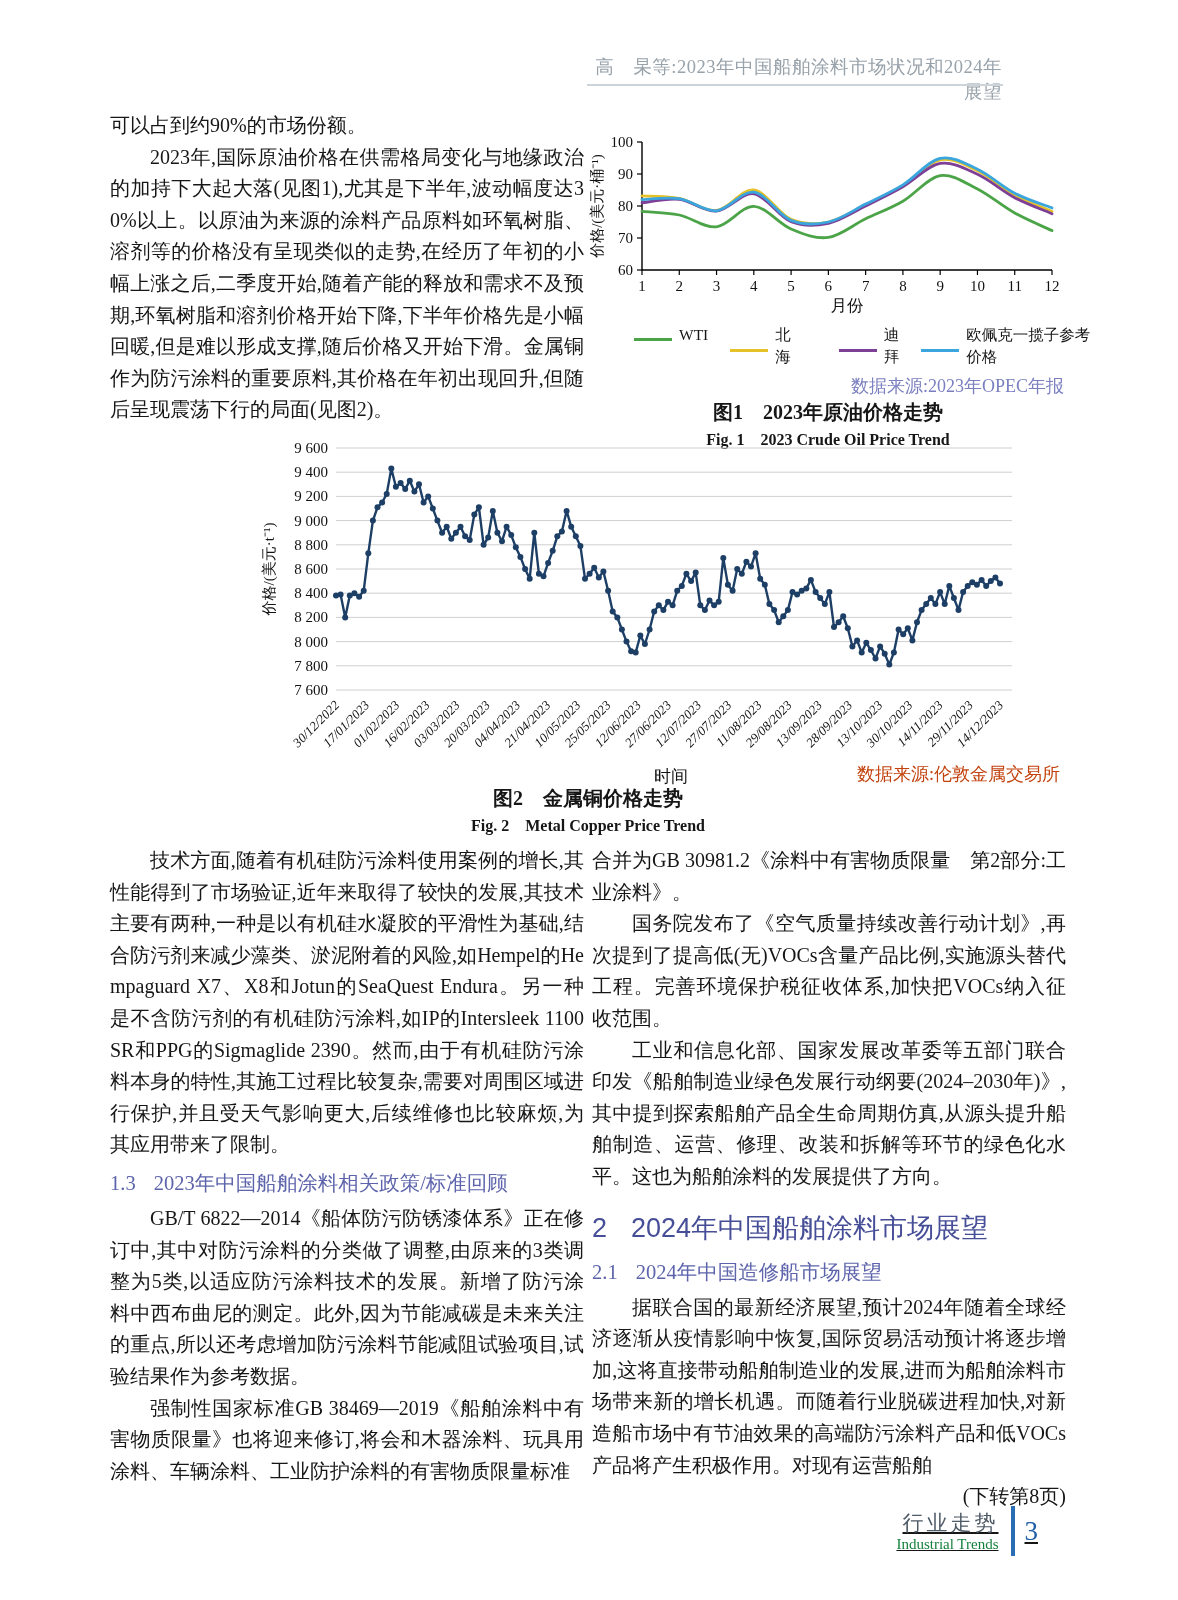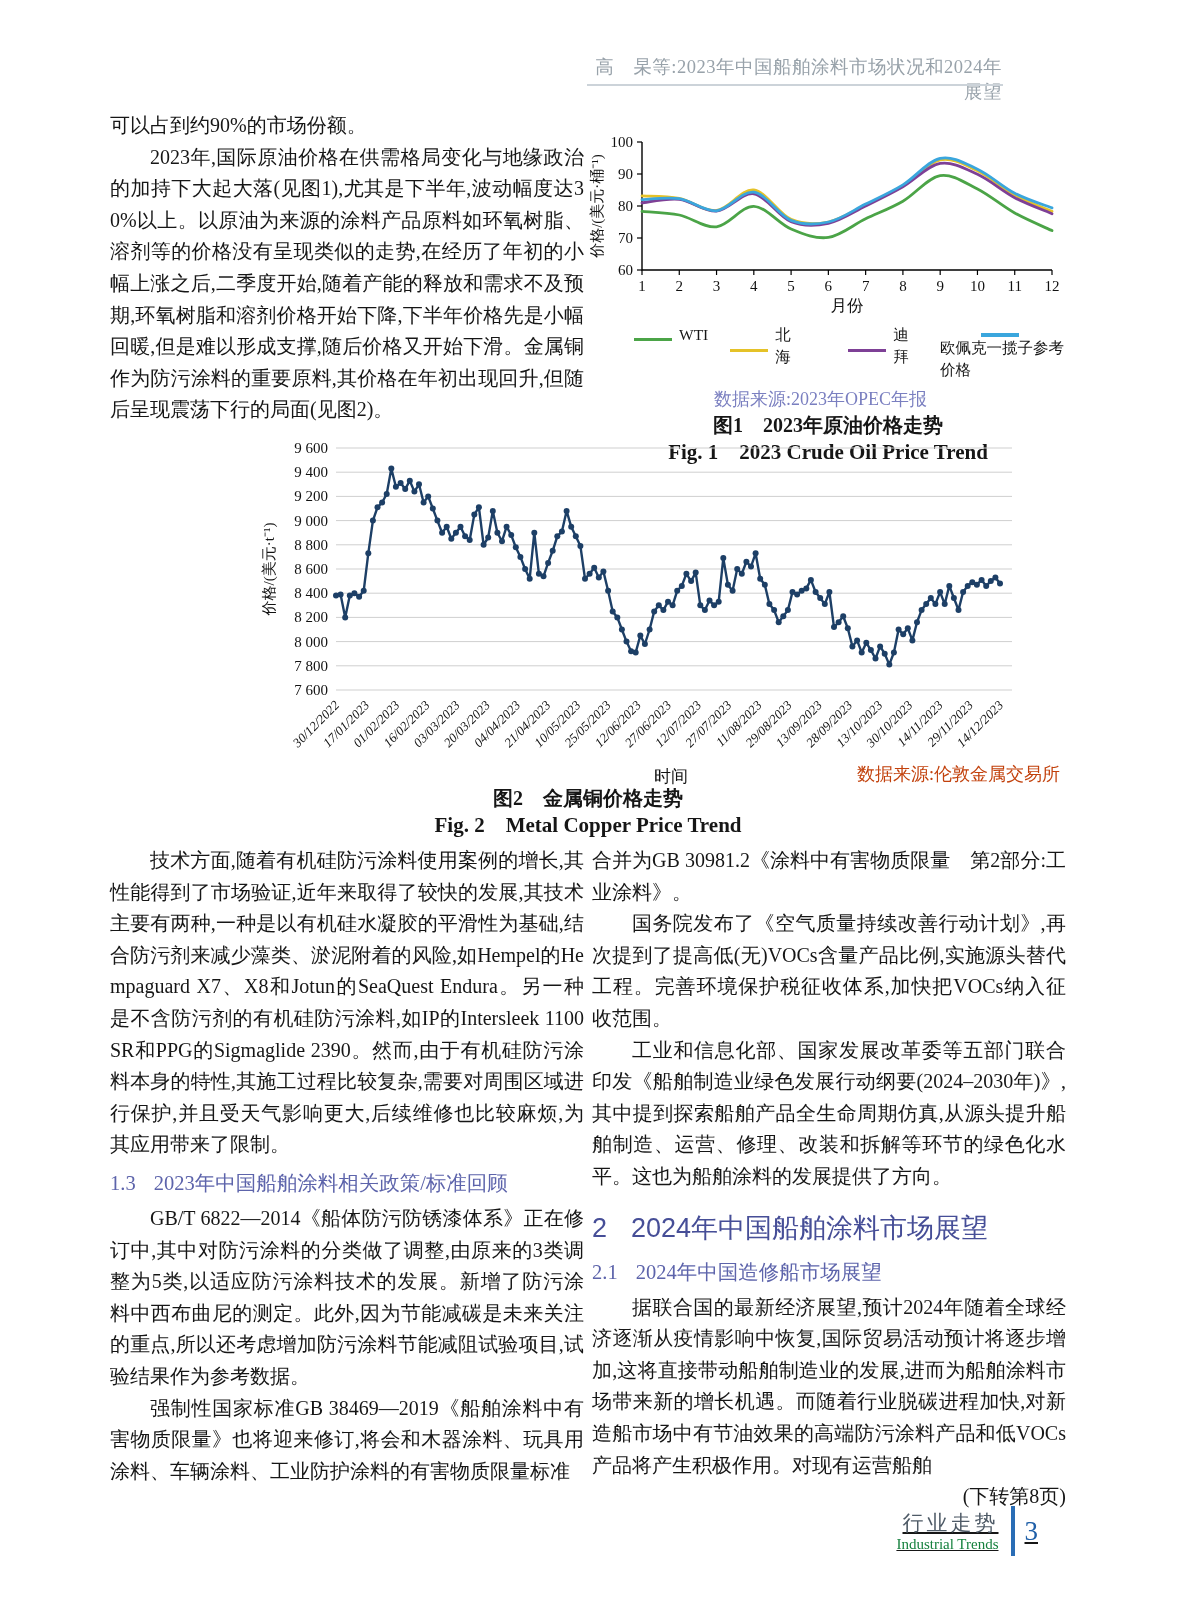--- a/index.html
+++ b/index.html
@@ -29,23 +29,23 @@
   
   #fig1{position:absolute;left:588px;top:130px;width:480px;}
   #fig1-legend{display:flex;flex-wrap:nowrap;align-items:flex-start;margin:4px 0 0 46px;}
   .legend-item{display:flex;align-items:center;margin-right:22px;}
   .swatch{display:inline-block;width:38px;height:3.5px;margin:9px 7px 0 0;flex:none;}
   .legend-label{font-size:15.5px;line-height:22px;}
   .legend-wrap{width:128px;}
   .fig-source{font-size:18px;color:#7a7fc0;text-align:right;margin-top:6px;}
   .cap{width:100%;text-align:center;font-weight:bold;}
   .cap-cn{font-size:20px;line-height:28px;}
-  .cap-en{font-size:21px;line-height:27px;}
+  .cap-en{font-size:16px;line-height:27px;}
   .cap .gap{margin-left:1em;}
-  #fig1 .fig-source{margin-right:15px;text-align:center;}
+  #fig1 .fig-source{margin-right:4px;}
   #fig2{position:absolute;left:258px;top:440px;width:770px;}
   #fig2-source{position:absolute;top:756px;right:118px;font-size:18px;color:#c2410c;}
   #fig2-caps{position:absolute;top:784px;left:110px;width:956px;}
 
   .cont-note{text-align:right !important;}
 
   
   #footer{position:absolute;top:1506px;right:140px;display:flex;align-items:center;text-decoration:underline;}
   .f-text{text-align:right;margin-right:10px;}
   .f-cn{font-size:21px;color:#4e5a66;letter-spacing:3px;line-height:26px;}
@@ -116,21 +116,21 @@
         <span class="legend-label">WTI</span>
       </span>
       <span class="legend-item">
         <span class="swatch" style="background: rgb(229, 194, 40);"></span>
         <span class="legend-label">北海</span>
       </span>
       <span class="legend-item" style="margin-left:26px;">
         <span class="swatch" style="background: rgb(126, 64, 150);"></span>
         <span class="legend-label">迪拜</span>
       </span>
-      <span class="legend-item" style="margin-right:0;flex-direction:column;">
+      <span class="legend-item" style="margin-right:0;">
         <span class="swatch" style="background: rgb(58, 166, 221);"></span>
         <span class="legend-label legend-wrap">欧佩克一揽子参考价格</span>
       </span>
     </div>
     <div class="fig-source">数据来源:2023年OPEC年报</div>
     <div class="cap cap-cn">
       <span>图1</span><span class="gap">2023年原油价格走势</span>
     </div>
     <div class="cap cap-en">
       <span>Fig. 1</span><span class="gap">2023 Crude Oil Price Trend</span>

